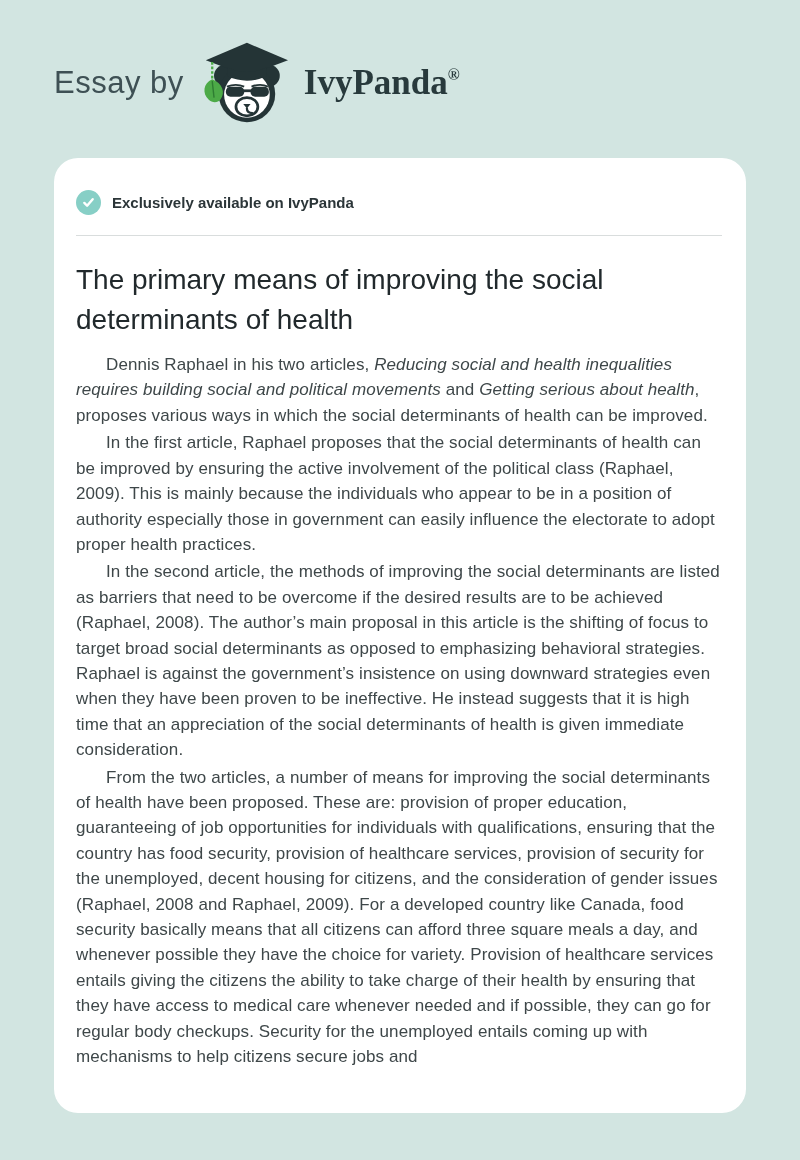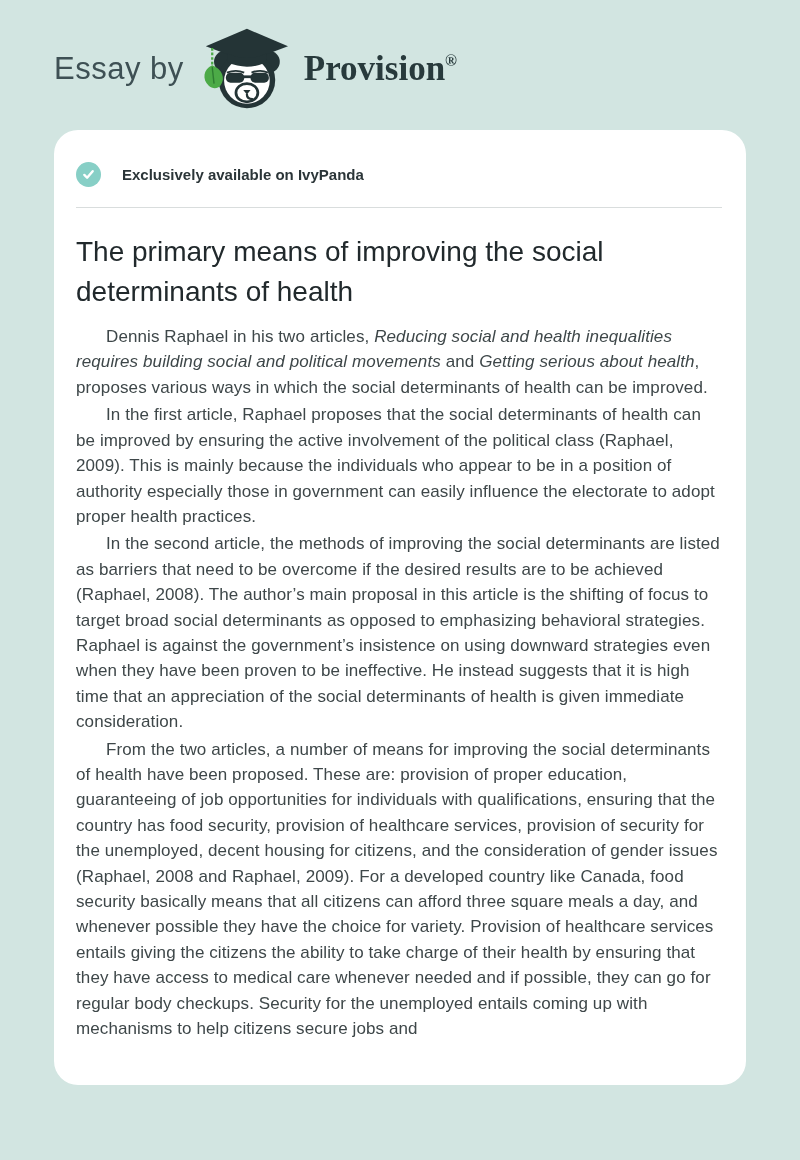--- a/index.html
+++ b/index.html
@@ -13,21 +13,21 @@
     width: 800px;
     min-height: 1160px;
     background: #d2e5e1;
   }
 
   
   .header {
     display: flex;
     align-items: center;
     padding: 26px 54px 18px 54px;
-    height: 130px;
+    height: 158px;
   }
   .essay-by {
     font-size: 31px;
     font-weight: 400;
     color: #3e5054;
     letter-spacing: 0.5px;
     white-space: nowrap;
   }
   .logo-icon {
     width: 92px;
@@ -58,21 +58,21 @@
   .card h1 {
     font-size: 31px;
     font-weight: 700;
     color: #21292c;
     letter-spacing: 0.2px;
     margin: 4px 0 26px 0;
   }
   .badge-row {
     display: flex;
     align-items: center;
-    gap: 21px;
+    gap: 11px;
     margin-bottom: 20px;
   }
   .check-circle {
     width: 25px;
     height: 25px;
     border-radius: 50%;
     background: #87cfc6;
     display: flex;
     align-items: center;
     justify-content: center;
@@ -132,21 +132,21 @@
       <path d="M51 74 q0 5 6 5" stroke="#243436" stroke-width="2.5" fill="none" stroke-linecap="round"></path>
 
       <polygon points="51,2 96,21 51,38 6,21" fill="#243436"></polygon>
       <path d="M30 29 q21 10 42 0 l0 10 q-21 9 -42 0 z" fill="#243436"></path>
 
       <line x1="13" y1="23" x2="13" y2="42" stroke="#4caa47" stroke-width="2.5" stroke-dasharray="3,2"></line>
       <path d="M13 42 C 3 46, 2 58, 9 64 C 13 68, 19 68, 22 64 C 28 57, 24 46, 13 42 Z" fill="#4caa47"></path>
       <path d="M13 44 l2 18" stroke="#2e7d32" stroke-width="1.5"></path>
     </svg>
 
-    <span class="brand"><span>Provision</span><sup>®</sup></span>
+    <span class="brand"><span>IvyPanda</span><sup>®</sup></span>
   </div>
 
   <div class="card">
 
 
     <div class="badge-row">
       <span class="check-circle">
         <svg viewBox="0 0 14 14" xmlns="http://www.w3.org/2000/svg" aria-hidden="true">
           <path d="M2.5 7.5 L5.5 10.5 L11.5 3.5" stroke="#ffffff" stroke-width="2.6" fill="none" stroke-linecap="round" stroke-linejoin="round"></path>
         </svg>

